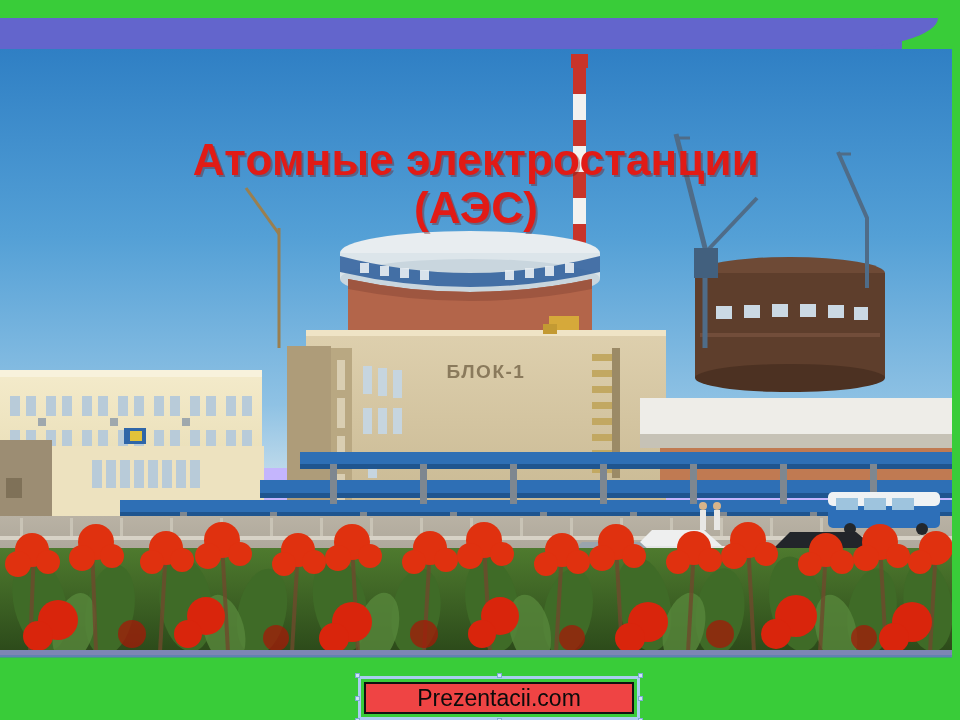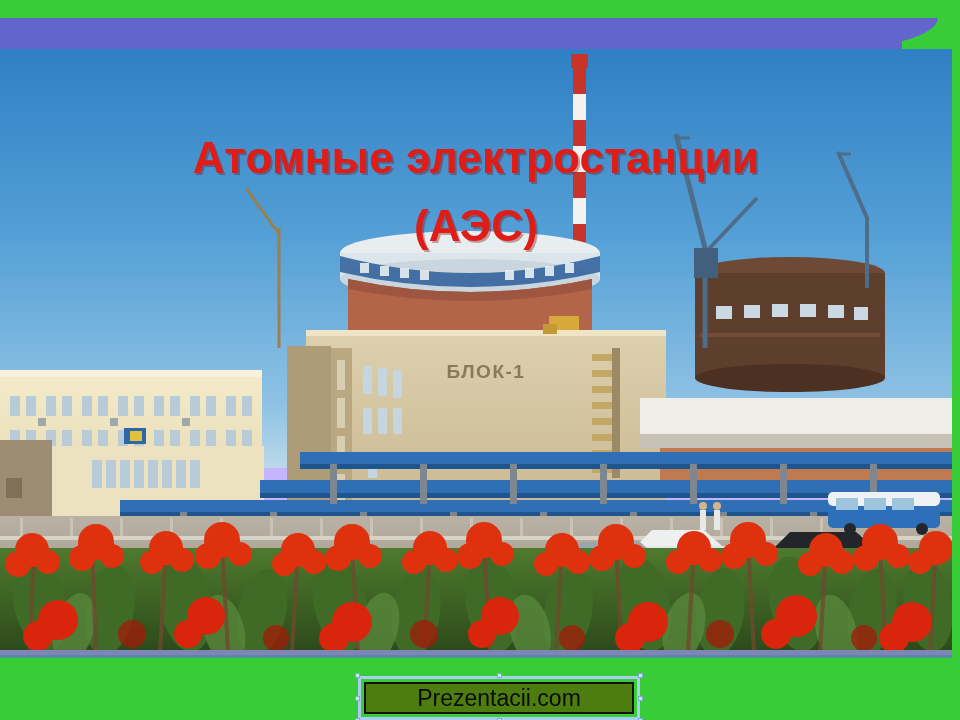--- a/index.html
+++ b/index.html
@@ -49,44 +49,44 @@
     position:absolute;left:0;top:650px;width:952px;height:7px;
     background:#7d86b5;z-index:5;
   }
   .accent-line:after{
     content:"";position:absolute;left:0;top:5px;width:952px;height:3px;
     background:#4a7fae;opacity:.55;
   }
 
   
   .title{
-    position:absolute;left:0;top:124px;width:952px;
+    position:absolute;left:0;top:136px;width:952px;
     text-align:center;z-index:6;
     color:#E11B16;
     font-weight:bold;
     font-size:44px;
-    line-height:68px;
+    line-height:48px;
     letter-spacing:.2px;
     text-shadow:2px 2px 0 rgba(120,20,15,.38);
     white-space:pre-line;
     font-family:"Liberation Sans","DejaVu Sans",sans-serif;
   }
 
   
   .wm-wrap{
     position:absolute;left:358px;top:676px;width:282px;height:44px;z-index:8;
   }
   .wm-select{
     position:absolute;left:0;top:0;width:282px;height:44px;
     border:3px solid #a9cdf0;box-sizing:border-box;background:transparent;
   }
   .wm-box{
     position:absolute;left:6px;top:6px;width:270px;height:32px;
     border:2px solid #111;box-sizing:border-box;
-    background:#4d7c0f;
+    background:#ef4444;
     display:flex;align-items:center;justify-content:center;
   }
   .wm-text{
     color:#0b0b0b;font-size:23px;line-height:23px;
     font-family:"Liberation Sans","DejaVu Sans",sans-serif;
     letter-spacing:0px;
   }
   .handle{
     position:absolute;width:5px;height:5px;background:#cfe3f7;
     border:1px solid #7fa9d6;box-sizing:border-box;

